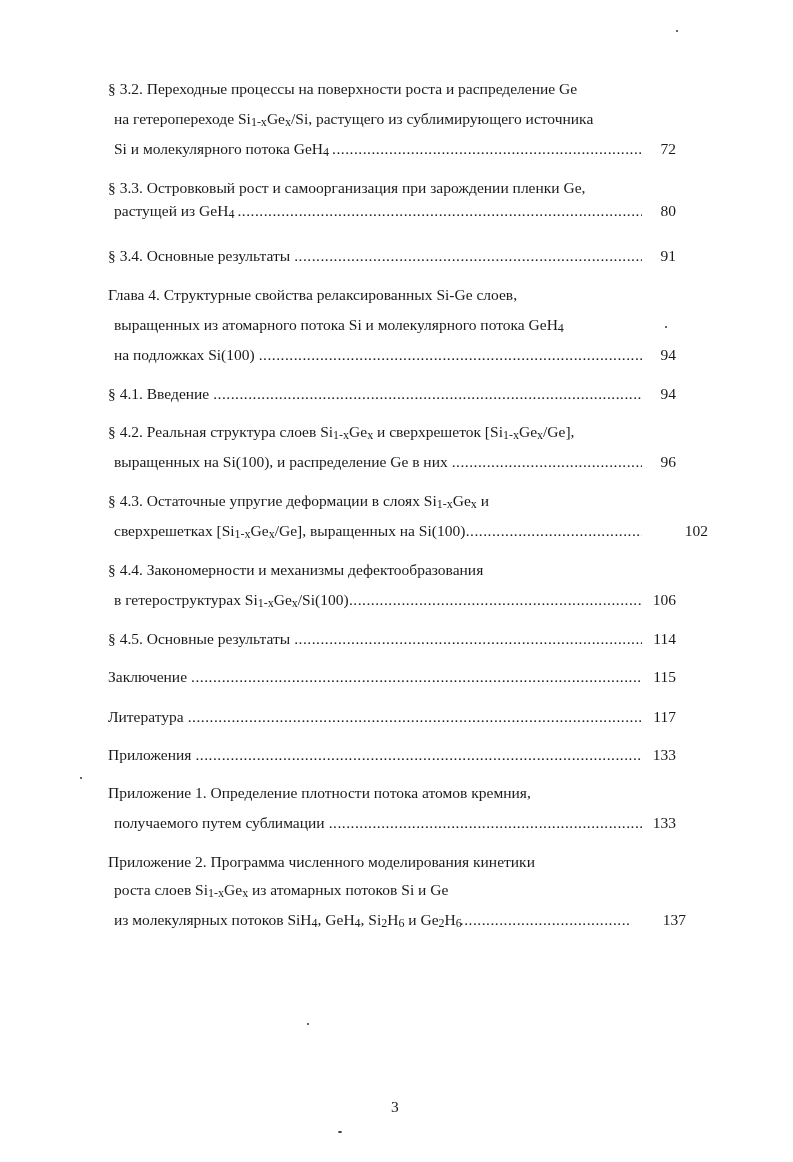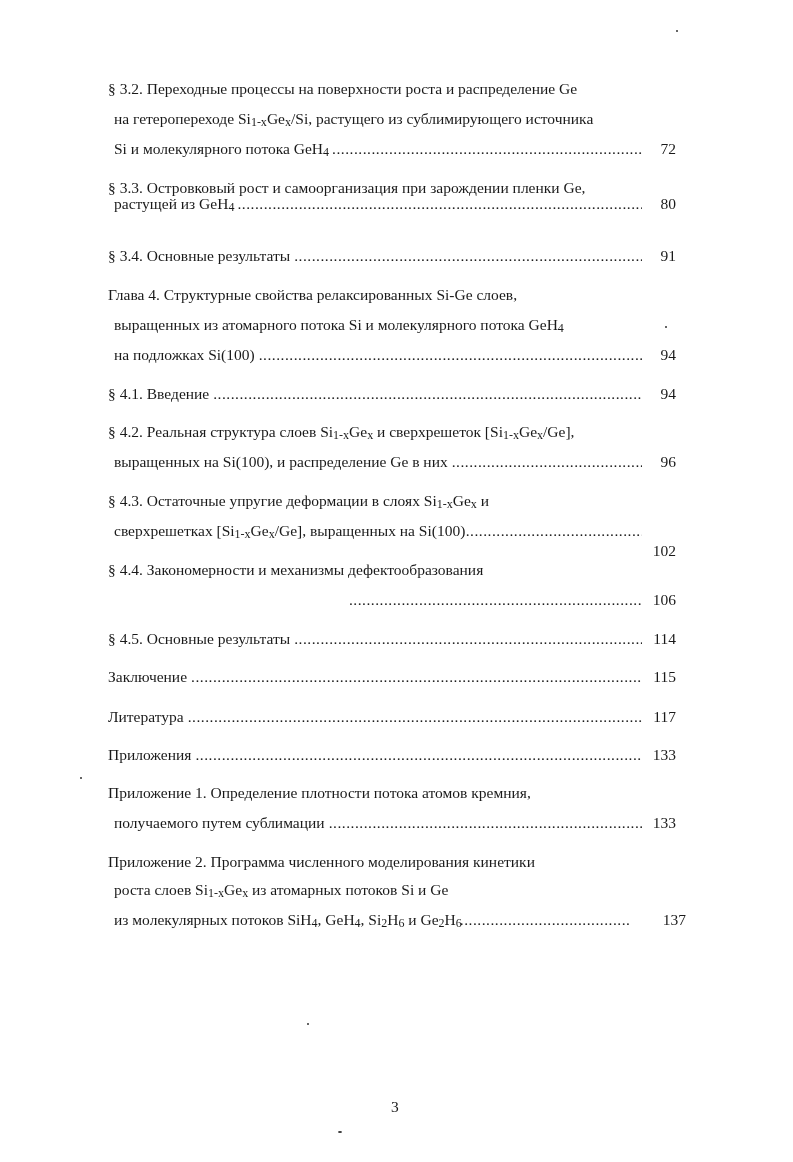--- a/index.html
+++ b/index.html
@@ -38,21 +38,21 @@
       <div class="line" style="top: 138px;">
         <span class="txt" style="left: 114px;">Si и молекулярного потока GeH<sub>4</sub></span>
         <span class="dots" style="left: 332.062px; width: 309.938px;">........................................................................................................................................................................................................</span>
         <span class="pg" style="left: 636px;">72</span>
       </div>
     </div>
     <div>
       <div class="line" style="top: 177px;">
         <span class="txt" style="left: 108px;">§ 3.3. Островковый рост и самоорганизация при зарождении пленки Ge,</span>
       </div>
-      <div class="line" style="top: 193px; font-family: Liberation Serif, serif;">
+      <div class="line" style="top: 200px; font-family: Liberation Serif, serif;">
         <span class="txt" style="left: 114px;">растущей из GeH<sub>4</sub></span>
         <span class="dots" style="left: 237.375px; width: 404.625px;">........................................................................................................................................................................................................</span>
         <span class="pg" style="left: 636px;">80</span>
       </div>
     </div>
     <div>
       <div class="line" style="top: 245px;">
         <span class="txt" style="left: 108px;">§ 3.4. Основные результаты</span>
         <span class="dots" style="left: 294.188px; width: 347.812px;">........................................................................................................................................................................................................</span>
         <span class="pg" style="left: 636px;">91</span>
@@ -88,28 +88,29 @@
         <span class="pg" style="left: 636px;">96</span>
       </div>
     </div>
     <div>
       <div class="line" style="top: 490px;">
         <span class="txt" style="left: 108px;">§ 4.3. Остаточные упругие деформации в слоях Si<sub>1-x</sub>Ge<sub>x</sub> и</span>
       </div>
       <div class="line" style="top: 520px;">
         <span class="txt" style="left: 114px;">сверхрешетках [Si<sub>1-x</sub>Ge<sub>x</sub>/Ge], выращенных на Si(100)</span>
         <span class="dots" style="left: 465.688px; width: 176.312px;">........................................................................................................................................................................................................</span>
-        <span class="pg" style="left: 636px; margin-top: 20px;">102</span>
+        <span class="pg" style="left: 668px;">102</span>
       </div>
     </div>
     <div>
       <div class="line" style="top: 559px;">
         <span class="txt" style="left: 108px;">§ 4.4. Закономерности и механизмы дефектообразования</span>
       </div>
       <div class="line" style="top: 589px;">
+        <span class="txt" style="left: 114px;">в гетероструктурах Si<sub>1-x</sub>Ge<sub>x</sub>/Si(100)</span>
         <span class="dots" style="left: 348.969px; width: 293.031px;">........................................................................................................................................................................................................</span>
         <span class="pg" style="left: 636px;">106</span>
       </div>
     </div>
     <div>
       <div class="line" style="top: 628px;">
         <span class="txt" style="left: 108px;">§ 4.5. Основные результаты</span>
         <span class="dots" style="left: 294.188px; width: 347.812px;">........................................................................................................................................................................................................</span>
         <span class="pg" style="left: 636px;">114</span>
       </div>

